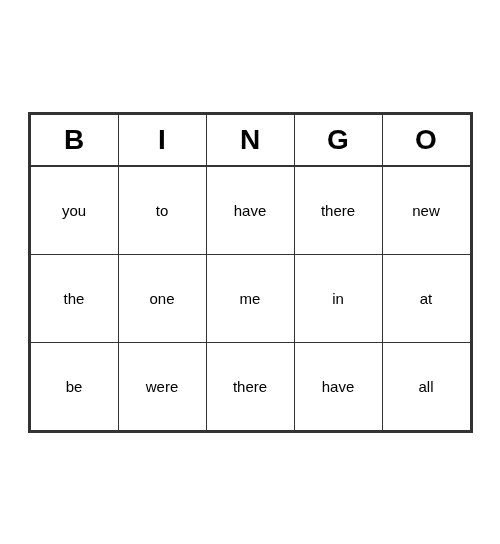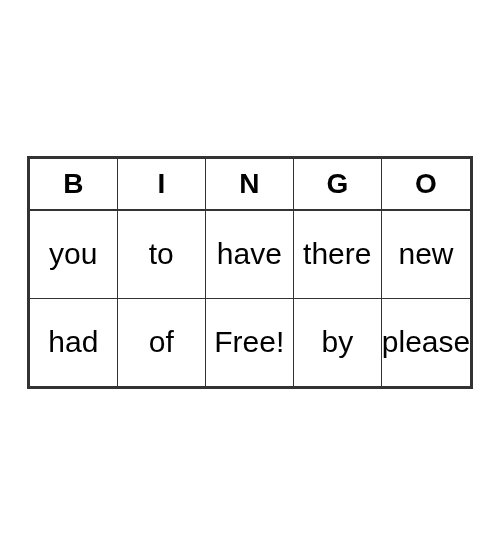--- a/index.html
+++ b/index.html
@@ -27,21 +27,21 @@
       border-collapse: collapse;
     }
 
     .bingo-table th,
     .bingo-table td {
       border: 1.5px solid #333;
       width: 88px;
       height: 88px;
       text-align: center;
       vertical-align: middle;
-      font-size: 30px;
+      font-size: 15px;
     }
 
     .bingo-table th {
       font-size: 28px;
       font-weight: bold;
       height: 52px;
       background: #ffffff;
       border-bottom: 2px solid #333;
     }
 
@@ -66,21 +66,28 @@
     </thead>
     <tbody id="bingo-body">
     <tr>
           <td>you</td>
           <td>to</td>
           <td>have</td>
           <td>there</td>
           <td>new</td>
         </tr>
         <tr>
-          <td>had</td>
-          <td>of</td>
-          <td class="free-cell">Free!</td>
-          <td>by</td>
-          <td>please</td>
+          <td>the</td>
+          <td>one</td>
+          <td>me</td>
+          <td>in</td>
+          <td>at</td>
+        </tr>
+        <tr>
+          <td>be</td>
+          <td>were</td>
+          <td>there</td>
+          <td>have</td>
+          <td>all</td>
         </tr>
       </tbody>
   </table>
 </div>
 
 </body></html>

